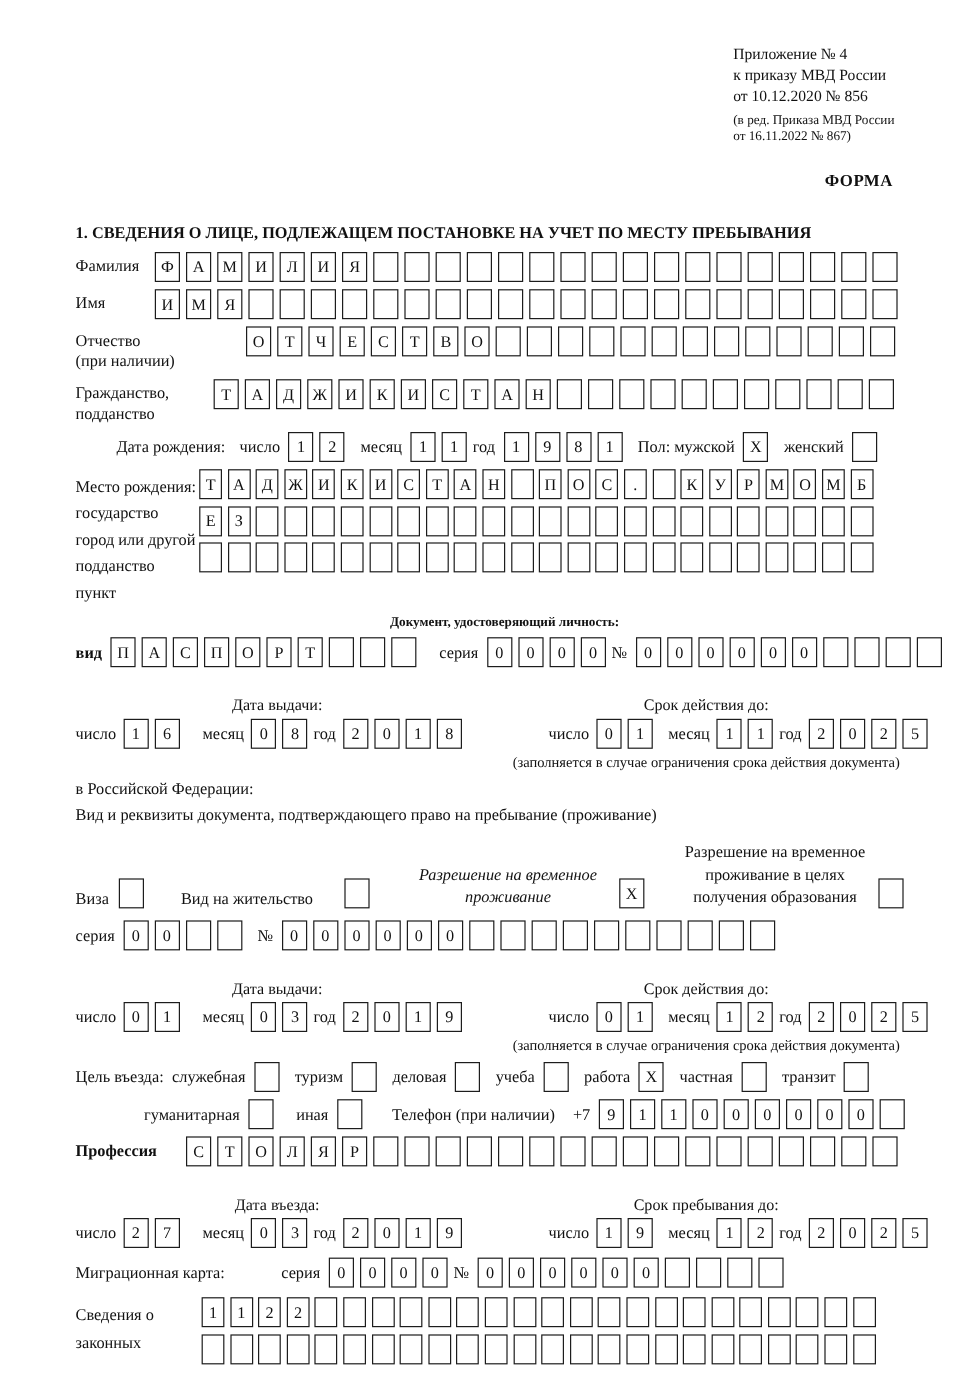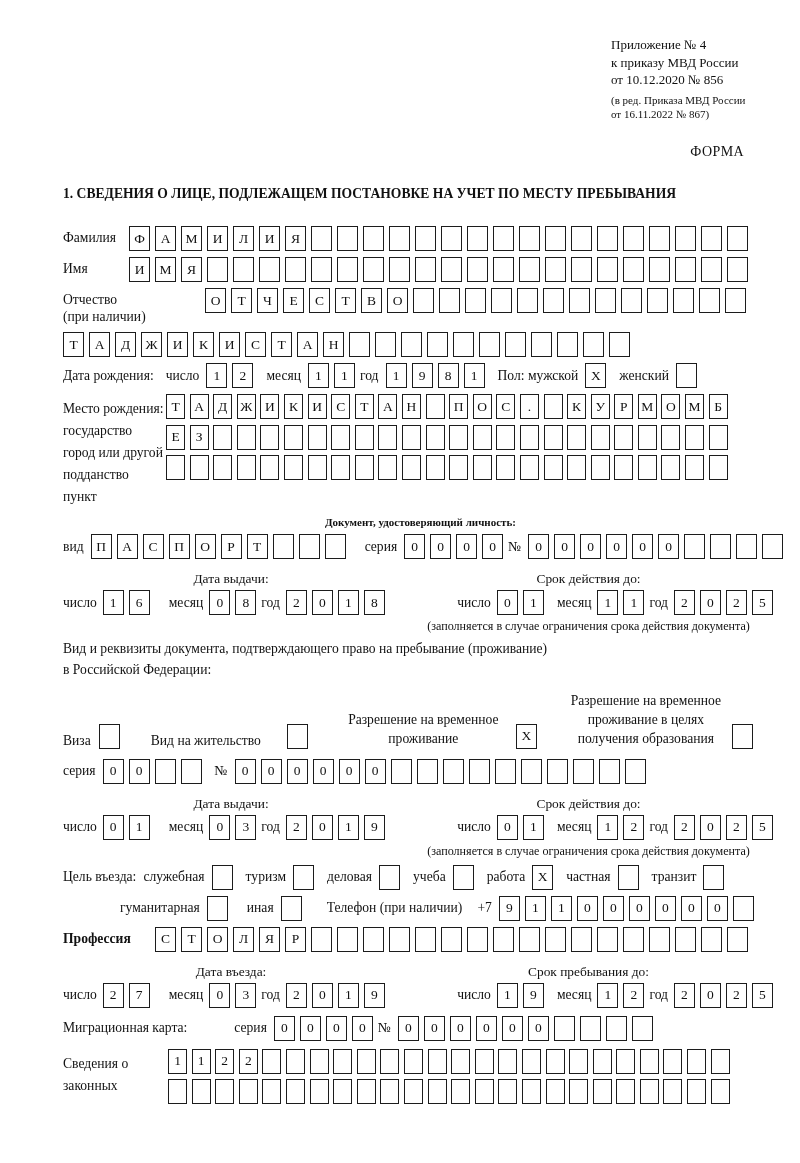--- a/index.html
+++ b/index.html
@@ -3,58 +3,58 @@
 <meta charset="utf-8">
 <style>
   html,body{margin:0;padding:0;background:#ffffff;}
   body{font-family:"Liberation Serif","DejaVu Serif",serif;color:#111;}
   .page{width:800px;min-height:1163px;box-sizing:border-box;padding:36px 22px 18px 63px;background:#fff;}
 
   
   .hdr-block{margin-left:548px;font-size:13px;line-height:1.35;}
   .hdr-sub{font-size:11px;}
   .hdr-gap{height:4px;}
-  .forma{font-weight:normal;font-size:14px;text-align:right;padding-right:34px;margin-top:22px;letter-spacing:.4px;}
+  .forma{font-weight:bold;font-size:14px;text-align:right;padding-right:34px;margin-top:22px;letter-spacing:.4px;}
 
   
   .title{text-align:center;font-weight:bold;font-size:15px;line-height:1.5;margin-top:18px;letter-spacing:.2px;}
   .underline-seg{display:inline-block;width:52px;border-bottom:2px solid #222;height:13px;margin-left:10px;}
-  .sec-head{font-weight:bold;font-size:13.6px;margin-top:26px;margin-bottom:24px;}
+  .sec-head{font-weight:bold;font-size:13.6px;margin-top:26px;margin-bottom:8px;}
 
   
   .frow{display:flex;align-items:flex-start;margin-bottom:6px;}
   .flabel{font-size:13.6px;padding-top:4px;flex-shrink:0;line-height:1.25;}
-  .w66{width:66px;} .w142{width:142px;} .w115{width:115px;} .w103{width:103px;} .w92{width:92px;font-weight:bold;} .w55{width:55px;} .w105{width:105px;}
+  .w66{width:66px;} .w142{width:142px;} .w115{width:115px;} .w103{width:103px;} .w92{width:92px;font-weight:bold;} .w55{width:55px;font-weight:bold;} .w105{width:105px;}
   .cells{display:flex;flex-wrap:nowrap;flex-shrink:0;}
   .cell{width:19px;height:23px;border:1.7px solid #1c1c1c;margin-right:5px;display:flex;align-items:center;justify-content:center;
         font-size:13.5px;flex-shrink:0;background:#fff;box-sizing:content-box;}
   .tight .cell{width:17px;margin-right:4.6px;}
   .stack{display:flex;flex-direction:column;}
   .stack .cells{margin-bottom:5.5px;}
 
   
   .irow{display:flex;align-items:center;font-size:13.6px;margin-bottom:6px;flex-wrap:nowrap;}
   .irow .t{margin-right:7px;white-space:nowrap;}
-  .irow .t.lead{margin-right:12px;}
+  .irow .t.lead{margin-right:12px;margin-left:34px;}
   .ml8{margin-left:8px;} .ml14{margin-left:14px;} .ml20{margin-left:20px;}
 
   
-  .twocol{display:flex;margin-top:12px;margin-bottom:4px;}
+  .twocol{display:flex;margin-top:24px;margin-bottom:4px;}
   .col-l{width:47%;} .col-r{width:53%;}
   .col-head{text-align:center;font-size:13.4px;margin-bottom:3px;}
   .col-row{display:flex;align-items:center;font-size:13.6px;}
   .col-row .t{margin-right:6px;white-space:nowrap;}
   .col-note{font-size:12.1px;text-align:center;margin-top:4px;}
 
   .doc-head{text-align:center;font-weight:bold;font-size:11px;margin:8px 0 6px 0;}
   .plain{font-size:13.6px;line-height:1.55;}
   .optrow{display:flex;align-items:flex-end;font-size:13.6px;margin-top:8px;margin-bottom:6px;}
   .opt-label{margin-right:8px;}
   .opt-ml{display:inline-block;text-align:center;line-height:1.4;}
-  .w185{width:185px;} .w172{width:172px;}
+  .w185{width:185px;font-style:italic;} .w172{width:172px;}
   .gap18{width:18px;flex-shrink:0;} .gap26{width:26px;flex-shrink:0;}
   .pt3{padding-top:3px;}
 </style>
 </head>
 <body>
 
 <div class="page">
 
   <div class="hdr-block">
     <div>Приложение № 4</div>
@@ -154,20 +154,24 @@
         <span class="cell">&nbsp;</span>
         <span class="cell">&nbsp;</span>
         <span class="cell">&nbsp;</span>
         <span class="cell">&nbsp;</span>
         <span class="cell">&nbsp;</span>
         <span class="cell">&nbsp;</span>
       </span>
   </div>
 
   <div class="frow">
+    <span class="flabel w115">
+      <span>Гражданство,</span><br>
+      <span>подданство</span>
+    </span>
     <span class="cells">
         <span class="cell">Т</span>
         <span class="cell">А</span>
         <span class="cell">Д</span>
         <span class="cell">Ж</span>
         <span class="cell">И</span>
         <span class="cell">К</span>
         <span class="cell">И</span>
         <span class="cell">С</span>
         <span class="cell">Т</span>
@@ -385,22 +389,22 @@
             <span class="cell">0</span>
             <span class="cell">2</span>
             <span class="cell">5</span>
           </span>
       </div>
       <div class="col-note">(заполняется в случае ограничения срока действия документа)</div>
     </div>
   </div>
 
   <div class="plain">
+    <div>в Российской Федерации:</div>
     <div>Вид и реквизиты документа, подтверждающего право на пребывание (проживание)</div>
-    <div>в Российской Федерации:</div>
   </div>
 
   <div class="optrow">
     <span class="opt-label pt3">Виза</span>
     <span class="cells">
         <span class="cell">&nbsp;</span>
       </span>
     <span class="gap26"></span>
     <span class="opt-label pt3">Вид на жительство</span>
     <span class="gap18"></span>

